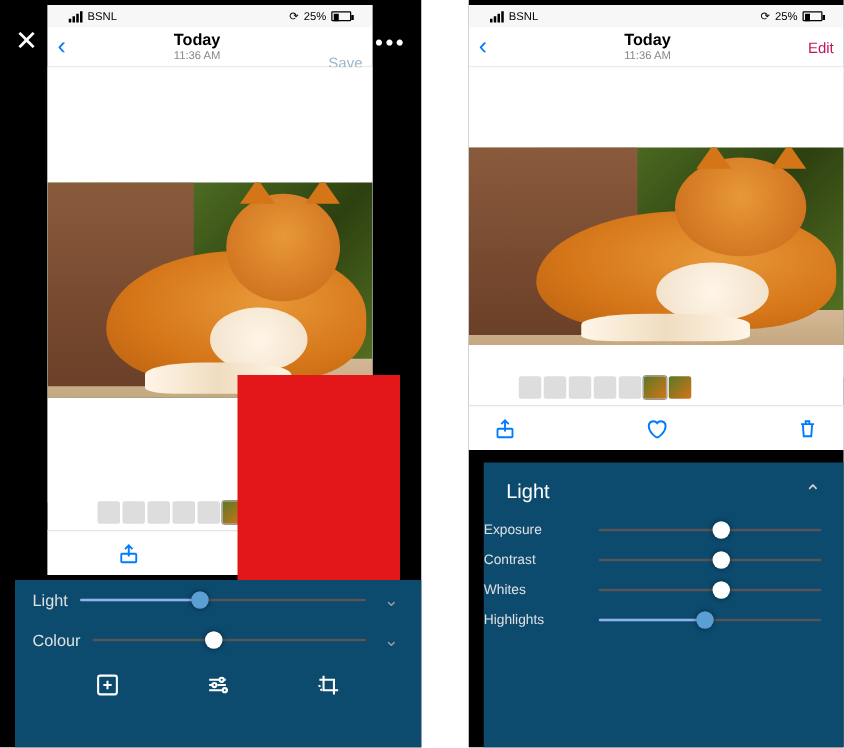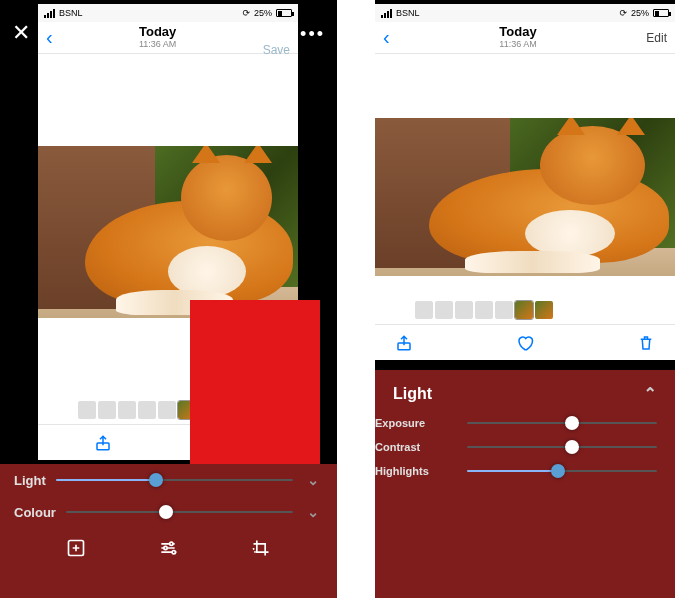--- a/index.html
+++ b/index.html
@@ -24,39 +24,39 @@
   }
   .left-phone { left: 38px; top: 4px; width: 260px; height: 456px; }
   .right-phone { left: 0; top: 4px; width: 300px; height: 356px; }
 
   
   .statusbar {
     height: 18px;
     display: flex;
     align-items: center;
     justify-content: space-between;
-    padding: 0 6px;
+    padding: 0 17px;
     font-size: 9px;
     color: #000;
     background: #f7f7f7;
   }
   .sb-left, .sb-right { display: flex; gap: 4px; align-items: center; }
   .signal-bars { display: flex; gap: 1px; align-items: flex-end; }
   .bar { width: 2px; background: #000; }
   .bar.b1 { height: 3px; } .bar.b2 { height: 5px; } .bar.b3 { height: 7px; } .bar.b4 { height: 9px; }
   .battery { width: 16px; height: 8px; border: 1px solid #000; border-radius: 1px; position: relative; }
   .battery::after { content:""; position:absolute; right:-3px; top:2px; width:2px; height:4px; background:#000; }
   .battery-fill { width: 4px; height: 6px; background:#000; margin:1px; }
 
   .navbar { height: 32px; display:flex; align-items:center; justify-content:space-between; padding:0 8px; background:#fff; border-bottom:1px solid #e5e5e5; }
   .back-chevron { color:#007aff; font-size:20px; font-weight:300; }
   .nav-title { text-align:center; line-height:1.1; }
   .nav-title-main { font-size:13px; font-weight:600; color:#000; }
   .nav-title-sub { font-size:9px; color:#888; }
-  .nav-action { font-size:12px; color:#404040; }
+  .nav-action { font-size:12px; color:#be185d; }
   .nav-action.overlay { color:#9bb8c9;margin-top:24px; }
 
   
   .photo-area { position:absolute; left:0; right:0; background:#fff; }
   .cat {
     position: relative;
     width: 100%;
     background: linear-gradient(135deg,#6b8a2f 0%,#4a6820 30%,#2d4010 60%,#5a7825 100%);
     overflow:hidden;
   }
@@ -80,24 +80,23 @@
   .phone-actions.three { justify-content:space-between; padding:0 20px; }
   .pa-icon { color:#007aff; }
 
   
   .close-x { position:absolute; left:12px; top:20px; color:#fff; font-size:22px; }
   .dots { position:absolute; right:12px; top:24px; color:#fff; font-size:18px; letter-spacing:2px; }
 
   
   .dark-controls {
     position:absolute;
-    left:0; right:0;
-    background:#7f1d1d;
+    left:12px; right:0;
+    background:#0c4a6e;
     color:#e8e8e8;
-    font-weight:bold;
   }
   .left-dark { top:464px; bottom:0; }
   .right-dark { top:370px; bottom:0; }
 
   .slider-row { display:flex; align-items:center; padding:8px 14px; gap:10px; font-size:13px; }
   .slider-row.small { font-size:11px; padding:6px 18px 6px 0; gap:12px; color:#e0e0e0; }
   .slider-row.small .sl-label { width:80px; text-align:left; }
   .sl-label { color:#e0e0e0; flex:0 0 auto; }
   .sl-track { flex:1; height:2px; background:#555; position:relative; border-radius:1px; }
   .sl-fill { position:absolute; left:0; top:0; bottom:0; background:#8ab4f8; border-radius:1px; }
@@ -326,20 +325,26 @@
           <div class="sl-thumb" style="left:55%"></div>
         </div>
     </div>
     <div class="slider-row small">
       <span class="sl-label">Contrast</span>
       <div class="sl-track">
           <div class="sl-thumb" style="left:55%"></div>
         </div>
     </div>
     <div class="slider-row small">
+      <span class="sl-label">Whites</span>
+      <div class="sl-track">
+          <div class="sl-thumb" style="left:55%"></div>
+        </div>
+    </div>
+    <div class="slider-row small">
       <span class="sl-label">Highlights</span>
       <div class="sl-track">
         <div class="sl-fill" style="width:48%"></div>
         <div class="sl-thumb blue" style="left:48%"></div>
       </div>
     </div>
   </div>
 </div>
 
 </body></html>

